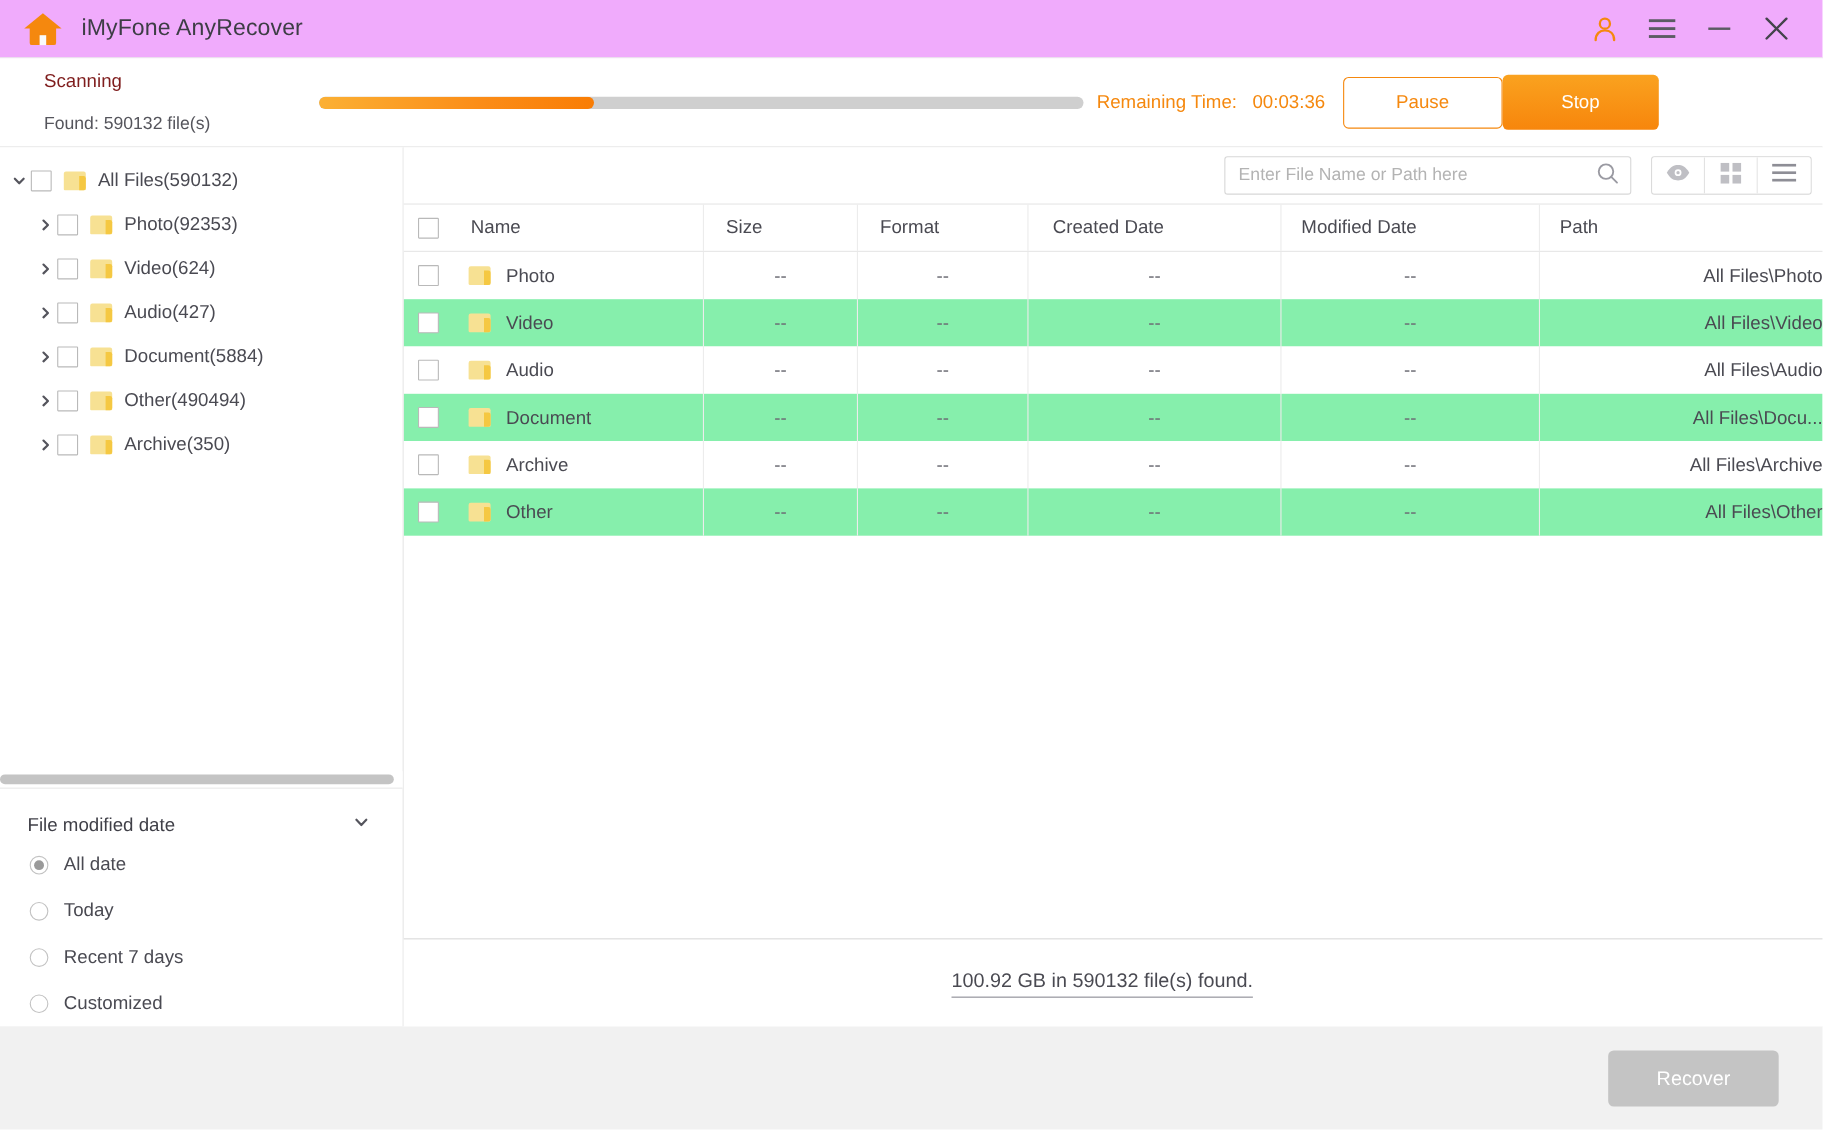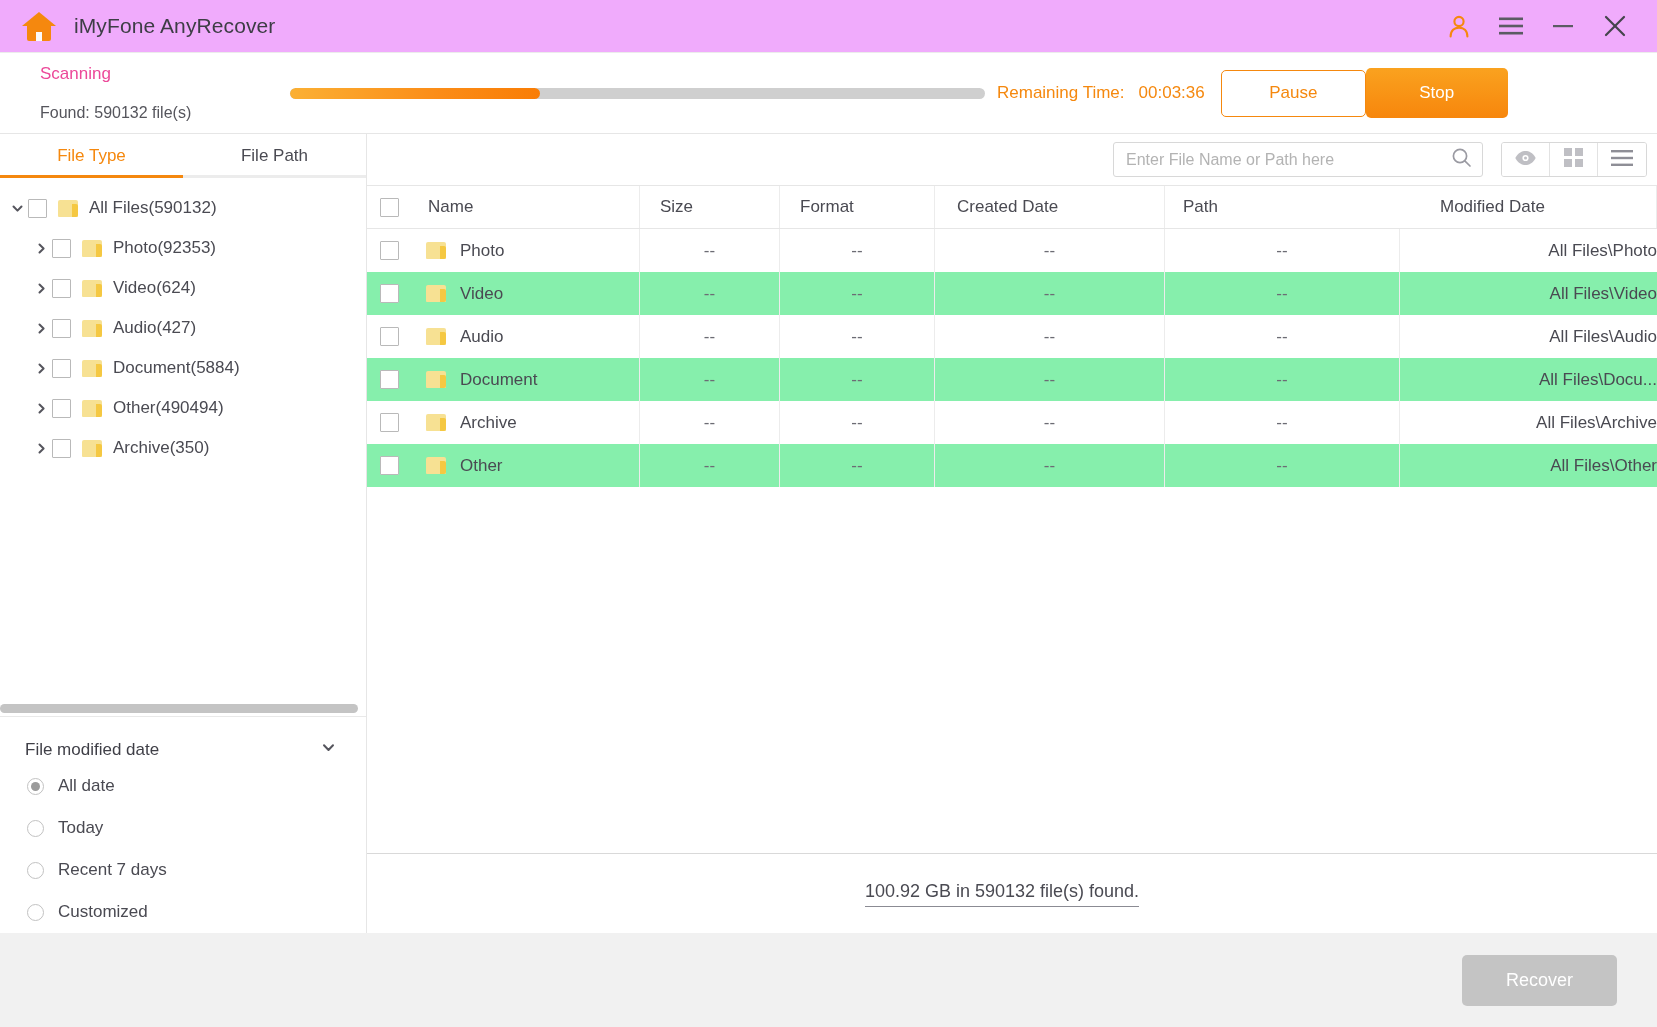--- a/index.html
+++ b/index.html
@@ -59,21 +59,21 @@
 
   
   .scanbar {
     height: 81px; flex: 0 0 81px;
     display: flex; align-items: center;
     background: #ffffff;
     border-bottom: 1px solid #e6e6e6;
     padding-left: 40px; padding-right: 24px;
   }
   .scan-status { width: 250px; flex: 0 0 250px; }
-  .scan-title { font-size: 17px; color: #ec4899; margin-bottom: 20px; }
+  .scan-title { font-size: 17px; color: #7f1d1d; margin-bottom: 20px; }
   .scan-found { font-size: 16px; color: #55555c; }
   .progress-wrap { flex: 1 1 auto; margin-right: 12px; max-width: 695px; }
   .progress-track {
     height: 11px; border-radius: 6px; background: #cfcfcf; width: 100%;
     position: relative; overflow: hidden;
   }
   .progress-fill {
     height: 11px; border-radius: 6px;
     background: linear-gradient(90deg, #fbb034 0%, #fb8c17 60%, #f97d05 100%);
   }
@@ -330,26 +330,20 @@
       <span>00:03:36</span>
     </div>
 
     <button class="btn-pause">Pause</button>
     <button class="btn-stop">Stop</button>
   </div>
 
   <div class="body-row">
 
     <div class="sidebar">
-      <div class="tabs">
-        <div class="tab-underline-track"></div>
-        <div class="tab active">File Type</div>
-        <div class="tab">File Path</div>
-        <div class="tab-underline"></div>
-      </div>
 
       <div class="tree">
 
         <div class="tree-node">
           <span class="caret">
             <svg width="13" height="13" viewBox="0 0 13 13">
                 <path d="M2.5 4.5 L6.5 8.6 L10.5 4.5" fill="none" stroke="#55555d" stroke-width="2" stroke-linecap="round" stroke-linejoin="round"></path>
               </svg>
           </span>
           <span class="chk"></span>
@@ -526,22 +520,22 @@
 
       <div class="table-wrap">
         <div class="thead">
           <div class="cell c-check">
             <span class="chk"></span>
           </div>
           <div class="cell c-name hd">Name</div>
           <div class="cell c-size hd">Size</div>
           <div class="cell c-format hd">Format</div>
           <div class="cell c-created hd">Created Date</div>
+          <div class="cell c-modified hd">Modified Date</div>
           <div class="cell c-path hd">Path</div>
-          <div class="cell c-modified hd">Modified Date</div>
         </div>
 
         <div class="tbody">
 
           <div class="trow">
             <div class="cell c-check">
                 <span class="chk"></span>
               </div>
             <div class="cell c-name">
               <span class="folder row-folder">

